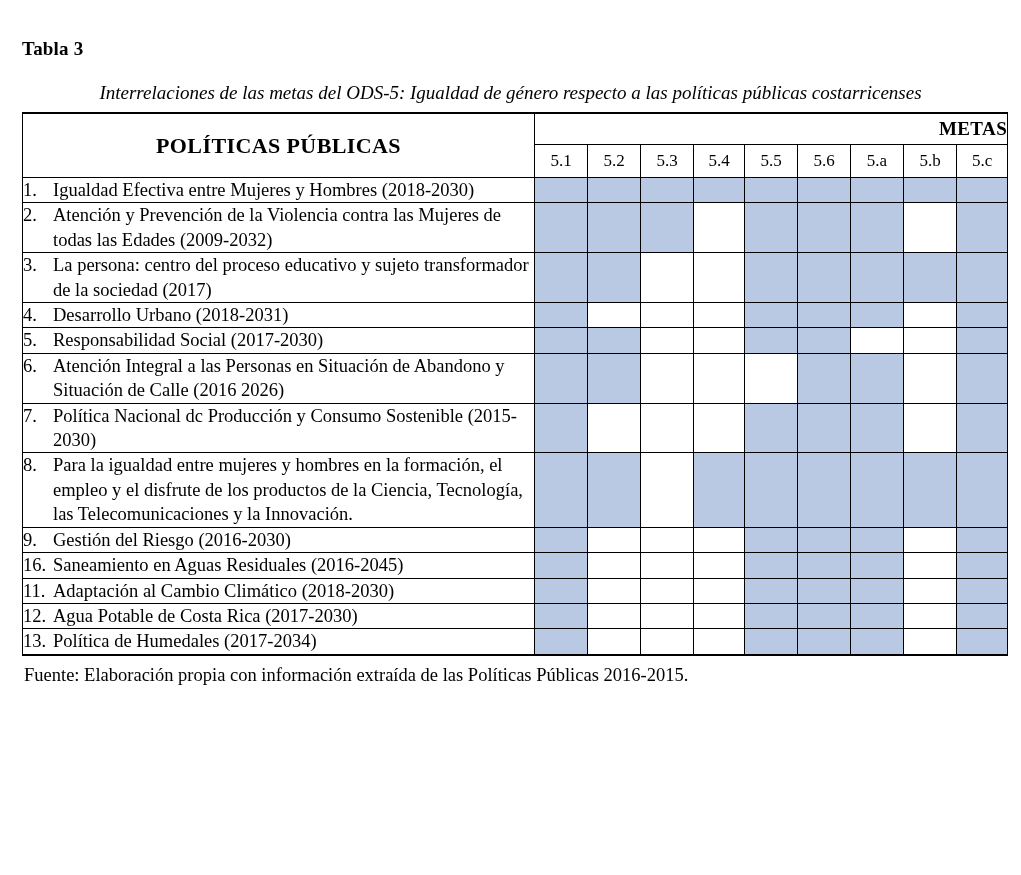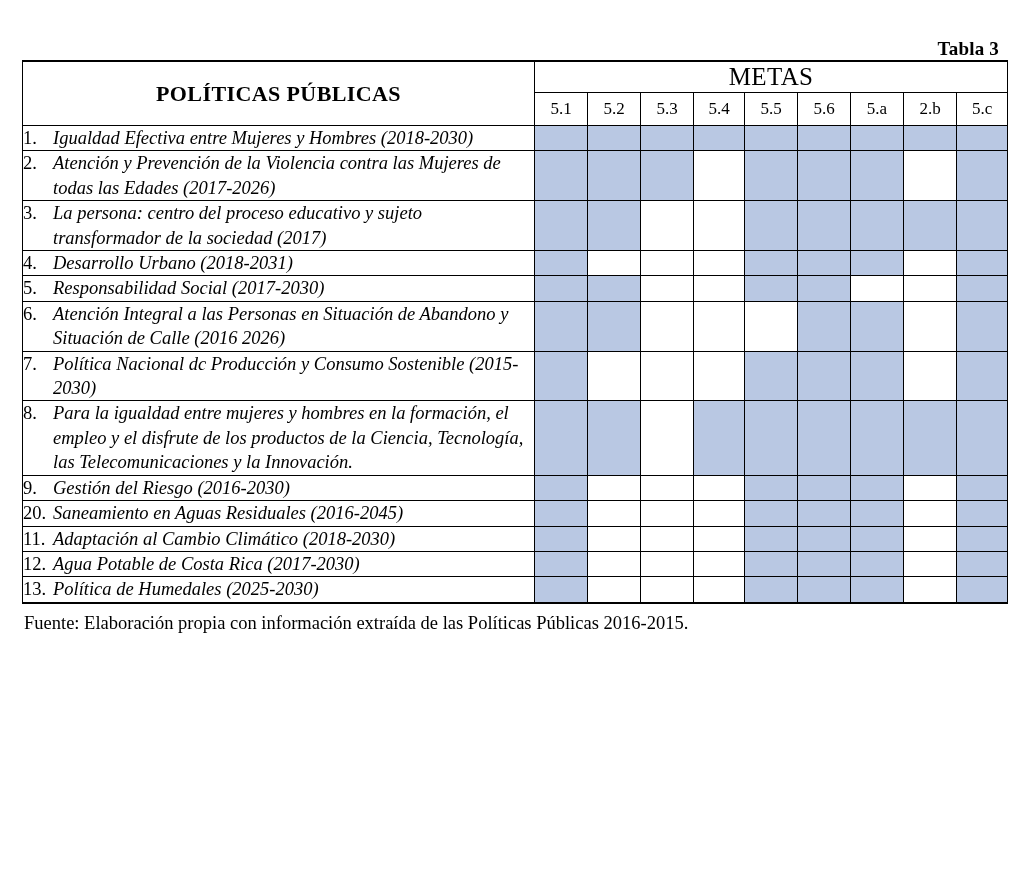--- a/index.html
+++ b/index.html
@@ -15,21 +15,21 @@
     overflow: hidden;
   }
   .page {
     position: relative;
     width: 1021px;
     height: 875px;
     box-sizing: border-box;
     padding: 0 22px;
   }
   .table-number {
-    text-align: right;
+    text-align: left;
     font-weight: bold;
     font-size: 19px;
     margin-top: 38px;
     letter-spacing: 0.2px;
   }
   .table-caption {
     text-align: center;
     font-style: italic;
     font-size: 19px;
     margin-top: 22px;
@@ -55,23 +55,23 @@
     margin-top: 28px;
   }
   .policy-head {
     text-align: center;
     font-weight: bold;
     font-size: 22px;
     letter-spacing: 0.4px;
     height: 56px;
   }
   .metas-head {
-    text-align: center;
-    font-weight: normal;
-    font-size: 25px;
+    text-align: right;
+    font-weight: bold;
+    font-size: 19px;
     letter-spacing: 0.4px;
     height: 30px;
   }
   .meta-col-head {
     text-align: center;
     font-size: 17px;
     height: 32px;
     font-weight: normal;
   }
   td.policy {
@@ -85,40 +85,40 @@
     align-items: flex-start;
   }
   .policy-num {
     display: inline-block;
     width: 30px;
     flex: 0 0 30px;
     text-align: left;
   }
   .policy-text {
     flex: 1 1 auto;
-    font-style: italic;
   }
   td.cell {
     width: 55px;
   }
   td.cell.on {
     background: #b9c8e3;
   }
   .source {
     font-size: 18.5px;
     margin-top: 9px;
     padding-left: 2px;
   }
 </style>
 </head>
 <body>
 
 <div class="page">
 
   <div class="table-number">Tabla 3</div>
+  <div class="table-caption">Interrelaciones de las metas del ODS-5:  Igualdad de género respecto a las políticas públicas costarricenses</div>
 
   <table class="main">
     <colgroup>
       <col style="width:512px">
       <col style="width:53px">
         <col style="width:53px">
         <col style="width:53px">
       <col style="width:51px">
         <col style="width:53px">
         <col style="width:53px">
@@ -132,21 +132,21 @@
         <th class="metas-head rule-top" colspan="9">METAS</th>
       </tr>
       <tr>
         <th class="meta-col-head">5.1</th>
         <th class="meta-col-head">5.2</th>
         <th class="meta-col-head">5.3</th>
         <th class="meta-col-head">5.4</th>
         <th class="meta-col-head">5.5</th>
         <th class="meta-col-head">5.6</th>
         <th class="meta-col-head">5.a</th>
-        <th class="meta-col-head">2.b</th>
+        <th class="meta-col-head">5.b</th>
         <th class="meta-col-head">5.c</th>
       </tr>
     </thead>
     <tbody id="table-body">
         <tr>
           <td class="policy">
             <div class="policy-inner">
               <span class="policy-num">1.</span>
               <span class="policy-text">Igualdad Efectiva entre Mujeres y Hombres (2018-2030)</span>
             </div>
@@ -158,21 +158,21 @@
           <td class="cell on"></td>
           <td class="cell on"></td>
           <td class="cell on"></td>
           <td class="cell on"></td>
           <td class="cell on"></td>
         </tr>
         <tr>
           <td class="policy">
             <div class="policy-inner">
               <span class="policy-num">2.</span>
-              <span class="policy-text">Atención y Prevención de la Violencia contra las Mujeres de todas las Edades (2017-2026)</span>
+              <span class="policy-text">Atención y Prevención de la Violencia contra las Mujeres de todas las Edades (2009-2032)</span>
             </div>
           </td>
           <td class="cell on"></td>
           <td class="cell on"></td>
           <td class="cell on"></td>
           <td class="cell"></td>
           <td class="cell on"></td>
           <td class="cell on"></td>
           <td class="cell on"></td>
           <td class="cell"></td>
@@ -293,21 +293,21 @@
           <td class="cell"></td>
           <td class="cell on"></td>
           <td class="cell on"></td>
           <td class="cell on"></td>
           <td class="cell"></td>
           <td class="cell on"></td>
         </tr>
         <tr>
           <td class="policy">
             <div class="policy-inner">
-              <span class="policy-num">20.</span>
+              <span class="policy-num">16.</span>
               <span class="policy-text">Saneamiento en Aguas Residuales (2016-2045)</span>
             </div>
           </td>
           <td class="cell on"></td>
           <td class="cell"></td>
           <td class="cell"></td>
           <td class="cell"></td>
           <td class="cell on"></td>
           <td class="cell on"></td>
           <td class="cell on"></td>
@@ -345,21 +345,21 @@
           <td class="cell on"></td>
           <td class="cell on"></td>
           <td class="cell on"></td>
           <td class="cell"></td>
           <td class="cell on"></td>
         </tr>
         <tr>
           <td class="policy rule-bottom">
             <div class="policy-inner">
               <span class="policy-num">13.</span>
-              <span class="policy-text">Política de Humedales (2025-2030)</span>
+              <span class="policy-text">Política de Humedales (2017-2034)</span>
             </div>
           </td>
           <td class="cell on rule-bottom"></td>
           <td class="cell rule-bottom"></td>
           <td class="cell rule-bottom"></td>
           <td class="cell rule-bottom"></td>
           <td class="cell on rule-bottom"></td>
           <td class="cell on rule-bottom"></td>
           <td class="cell on rule-bottom"></td>
           <td class="cell rule-bottom"></td>

